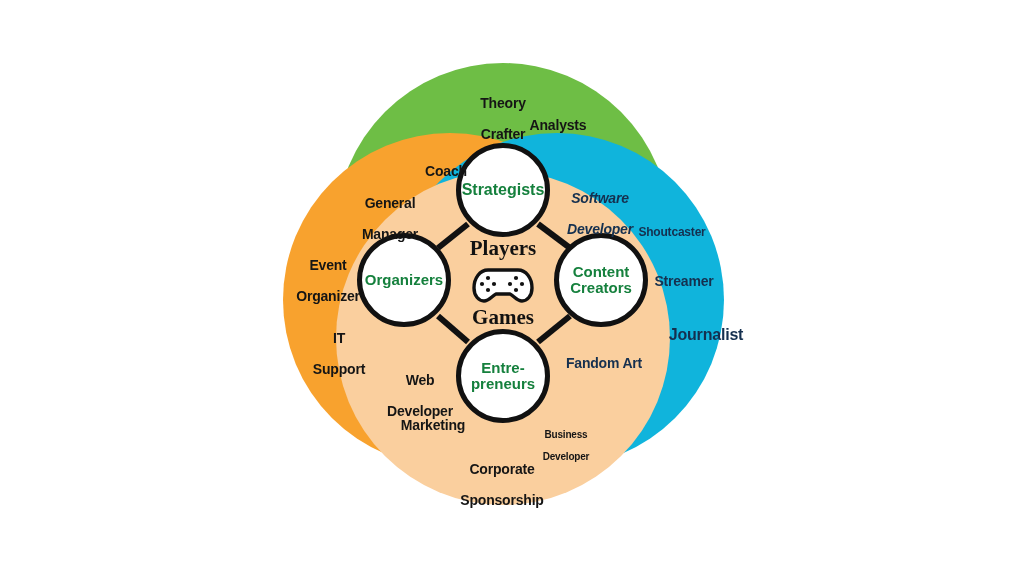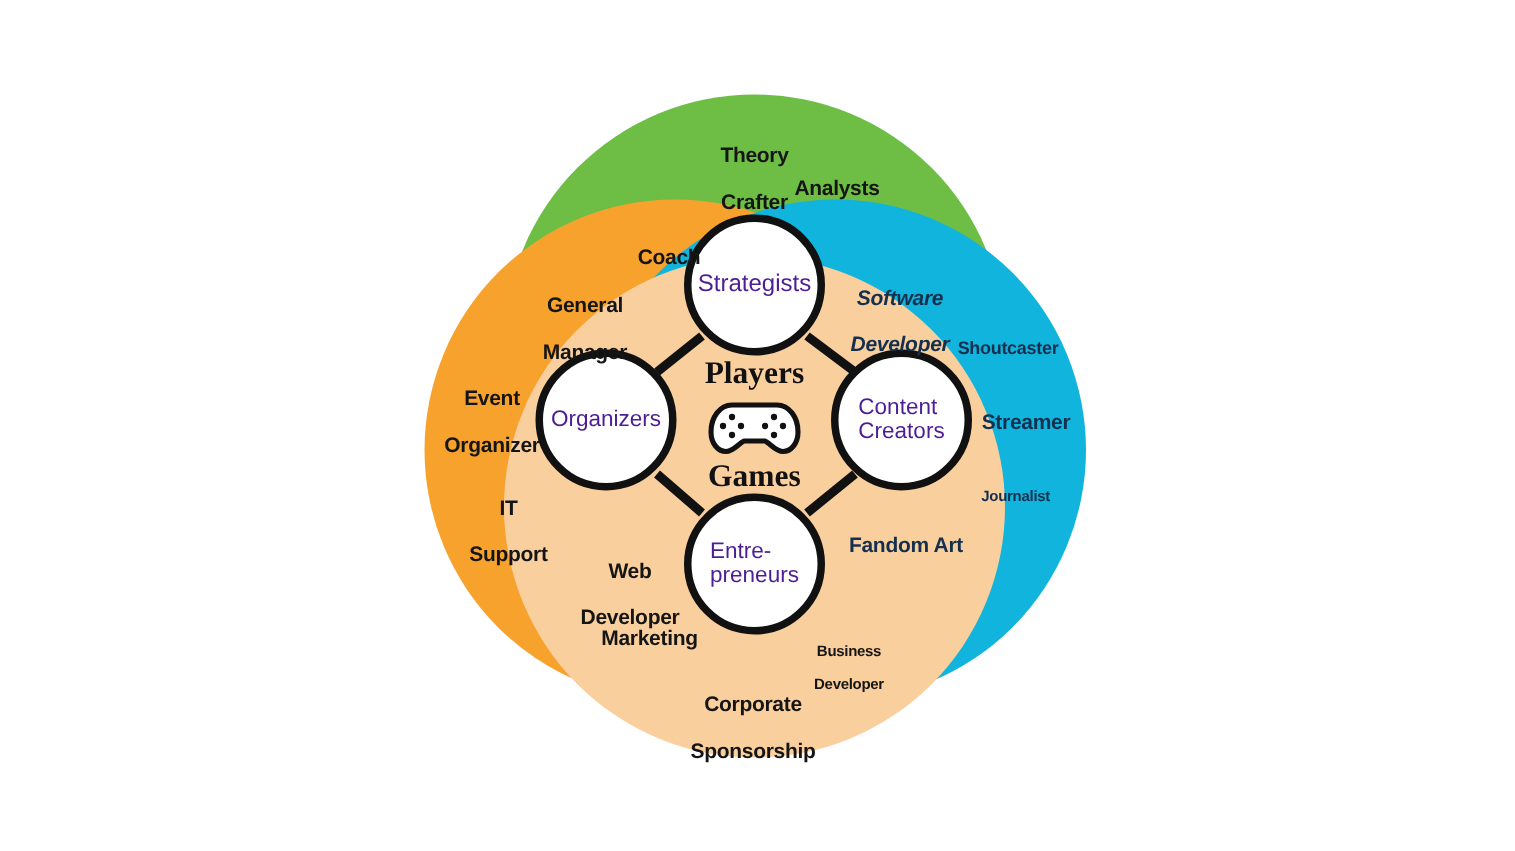--- a/index.html
+++ b/index.html
@@ -28,22 +28,23 @@
   }
   .hub {
     position: absolute;
     border-radius: 50%;
     background: #ffffff;
     border: 5px solid #111111;
     box-sizing: border-box;
     display: flex;
     align-items: center;
     justify-content: center;
-    font-weight: normal;
-    color: #4c1d95;
+    text-align: center;
+    font-weight: bold;
+    color: #15803d;
     line-height: 1.06;
   }
   .hub-label { display: block; }
 
   .petal-label {
     position: absolute;
     text-align: center;
     font-weight: bold;
     line-height: 1.1;
     color: #151515;
@@ -131,21 +132,21 @@
   </div>
   <div class="petal-label" style="left:404px; top:118px; width:84px; font-size:14px;margin-top:46px;">Coach</div>
   <div class="petal-label" style="left:516px; top:118px; width:84px; font-size:14px;">Analysts</div>
 
   <div class="petal-label onblue" style="left:552px; top:176px; width:96px; font-size:14px;font-style:italic;">
     <div>Software</div>
     <div>Developer</div>
   </div>
   <div class="petal-label onblue" style="left:620px; top:226px; width:104px; font-size:12px;">Shoutcaster</div>
   <div class="petal-label onblue" style="left:636px; top:274px; width:96px; font-size:14px;">Streamer</div>
-  <div class="petal-label onblue" style="left:596px; top:326px; width:104px; font-size:10px;text-align:right;">Journalist</div>
+  <div class="petal-label onblue" style="left:654px; top:326px; width:104px; font-size:16px;">Journalist</div>
   <div class="petal-label onblue" style="left:552px; top:356px; width:104px; font-size:14px;">Fandom Art</div>
 
   <div class="petal-label" style="left:514px; top:418px; width:104px; font-size:10px;text-align:center;">
     <div>Business</div>
     <div>Developer</div>
   </div>
   <div class="petal-label" style="left:443px; top:447px; width:118px; font-size:14px;">
     <div>Corporate</div>
     <div>Sponsorship</div>
   </div>

